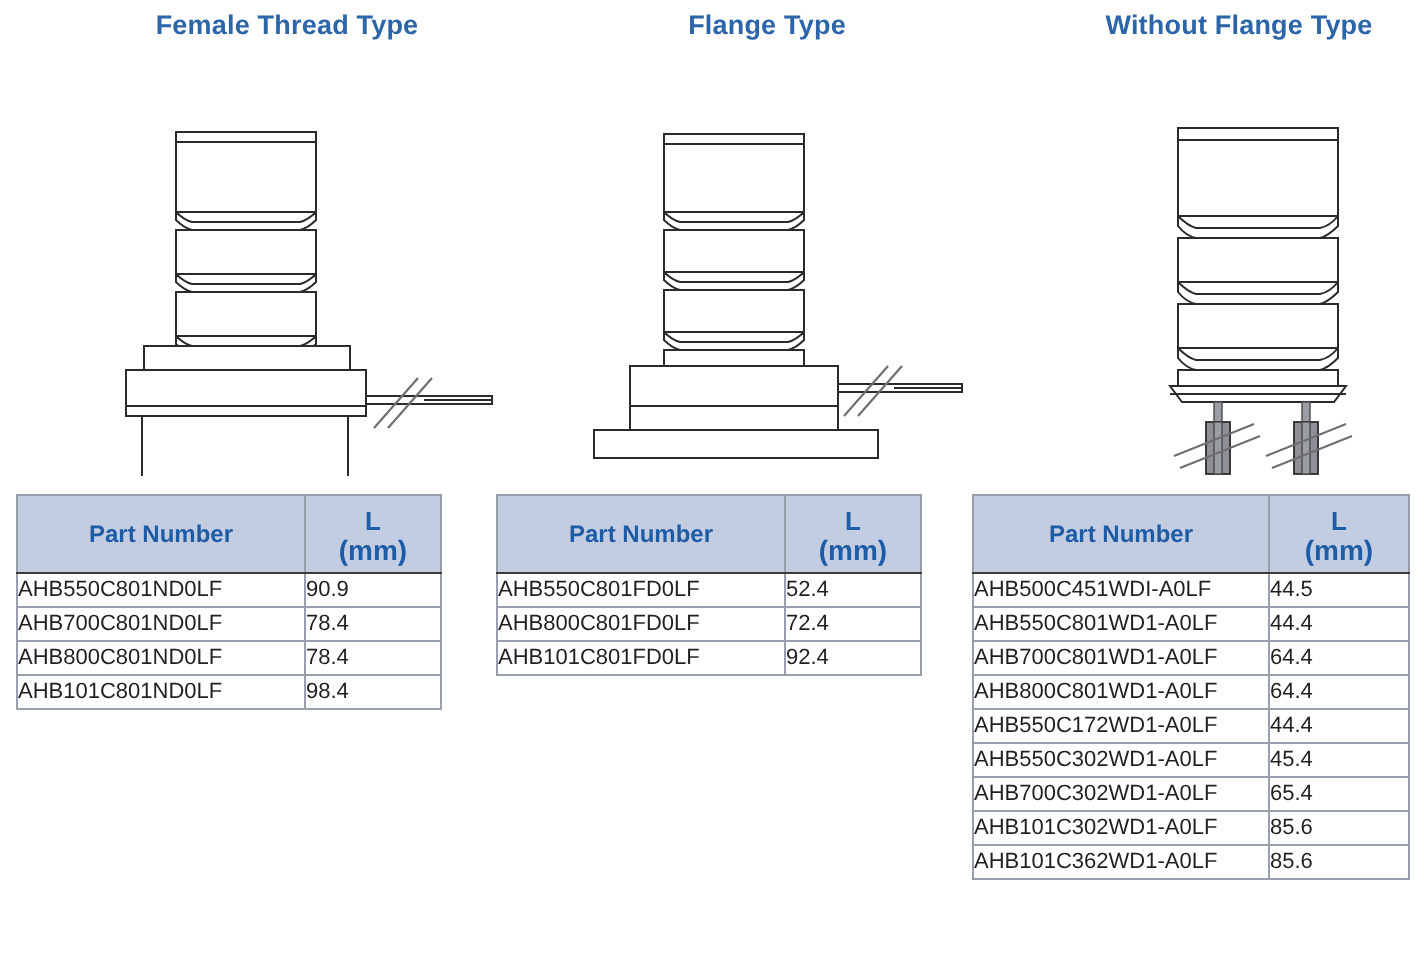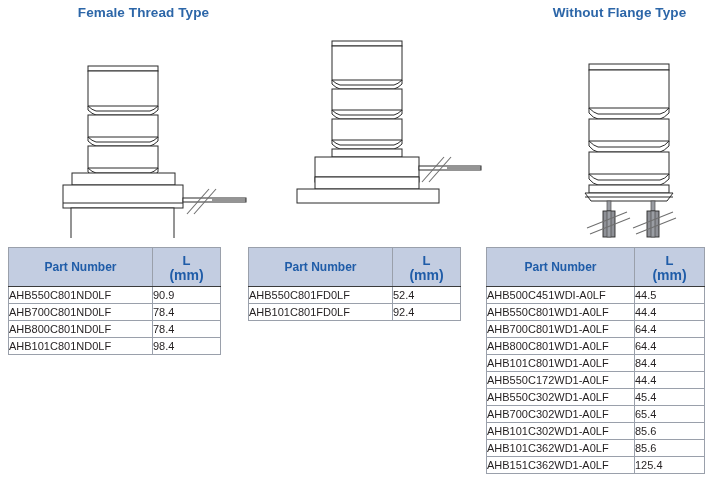--- a/index.html
+++ b/index.html
@@ -185,20 +185,21 @@
           <tr>
             <td>AHB101C801ND0LF</td>
             <td>98.4</td>
           </tr>
         </tbody>
       </table>
     </div>
   </div>
 
   <div class="column col-2">
+    <div class="col-title">Flange Type</div>
 
     <div class="drawing-area">
       <svg width="240" height="212" viewBox="0 0 240 212">
 
         <rect class="fillw" x="45" y="41" width="70" height="5"></rect>
         <rect class="fillw" x="45" y="46" width="70" height="34"></rect>
         <path class="fillw" d="M45,80 q4,4 8,5 h54 q4,-1 8,-5 v4 q-4,4 -8,5 h-54 q-4,-1 -8,-5 z"></path>
         <rect class="fillw" x="45" y="89" width="70" height="21"></rect>
         <path class="fillw" d="M45,110 q4,4 8,5 h54 q4,-1 8,-5 v4 q-4,4 -8,5 h-54 q-4,-1 -8,-5 z"></path>
         <rect class="fillw" x="45" y="119" width="70" height="21"></rect>
@@ -232,20 +233,24 @@
               <span class="l-unit">(mm)</span>
             </th>
           </tr>
         </thead>
         <tbody>
           <tr>
             <td>AHB550C801FD0LF</td>
             <td>52.4</td>
           </tr>
           <tr>
+            <td>AHB800C801FD0LF</td>
+            <td>72.4</td>
+          </tr>
+          <tr>
             <td>AHB101C801FD0LF</td>
             <td>92.4</td>
           </tr>
         </tbody>
       </table>
     </div>
   </div>
 
   <div class="column col-3">
     <div class="col-title">Without Flange Type</div>
@@ -307,45 +312,37 @@
           </tr>
           <tr>
             <td>AHB700C801WD1-A0LF</td>
             <td>64.4</td>
           </tr>
           <tr>
             <td>AHB800C801WD1-A0LF</td>
             <td>64.4</td>
           </tr>
           <tr>
-            <td>AHB101C801WD1-A0LF</td>
-            <td>84.4</td>
-          </tr>
-          <tr>
             <td>AHB550C172WD1-A0LF</td>
             <td>44.4</td>
           </tr>
           <tr>
             <td>AHB550C302WD1-A0LF</td>
             <td>45.4</td>
           </tr>
           <tr>
             <td>AHB700C302WD1-A0LF</td>
             <td>65.4</td>
           </tr>
           <tr>
             <td>AHB101C302WD1-A0LF</td>
             <td>85.6</td>
           </tr>
           <tr>
             <td>AHB101C362WD1-A0LF</td>
             <td>85.6</td>
           </tr>
-          <tr>
-            <td>AHB151C362WD1-A0LF</td>
-            <td>125.4</td>
-          </tr>
         </tbody>
       </table>
     </div>
   </div>
 
 </div>
 
 </body></html>

